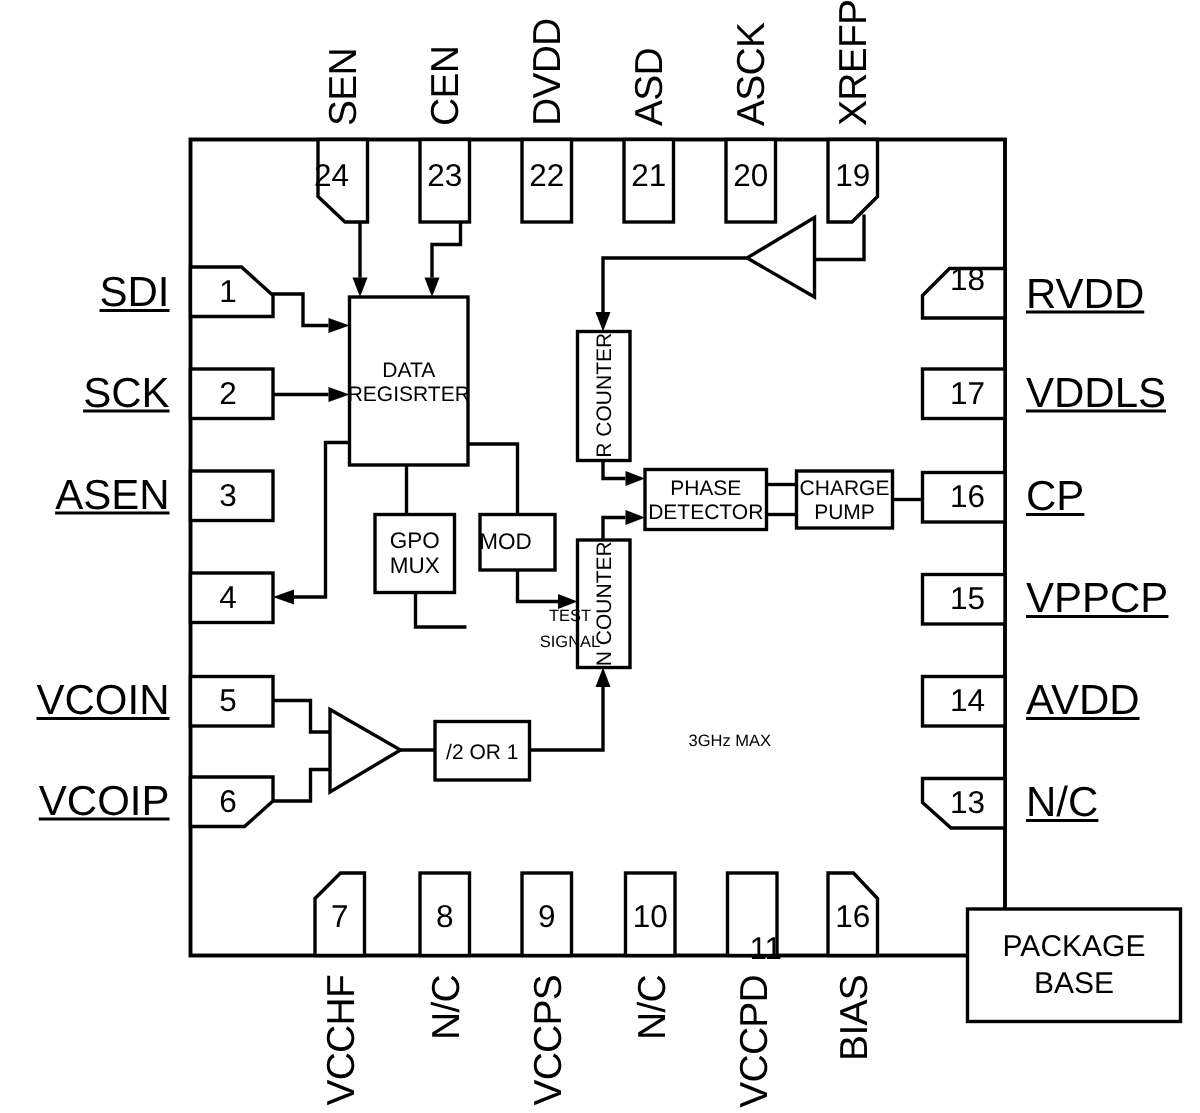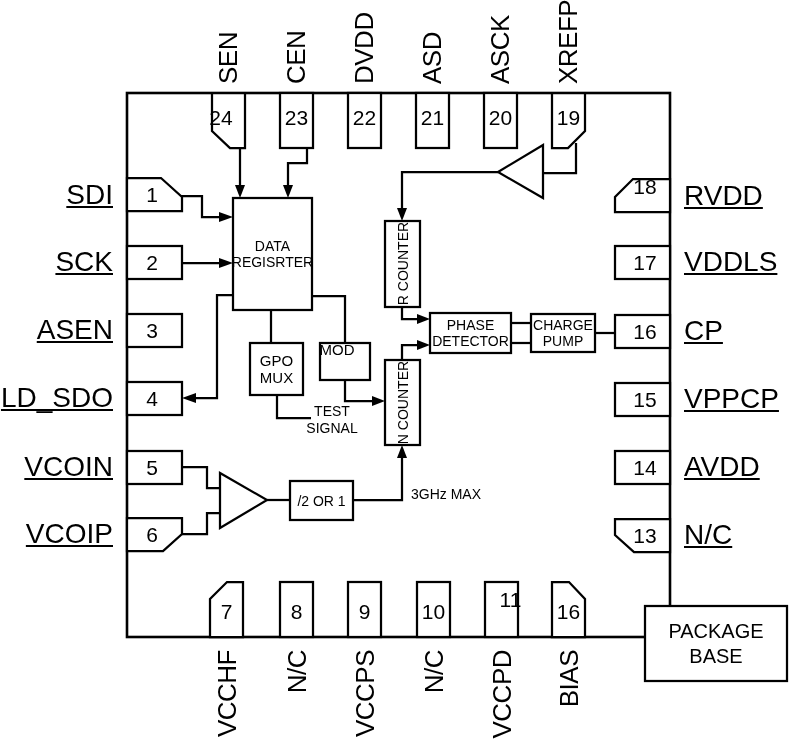--- a/index.html
+++ b/index.html
@@ -15,21 +15,21 @@
           white-space:nowrap;transform-origin:0 0;transform:rotate(-90deg);letter-spacing:-0.5px;}
   .vlabel.vt{text-align:left;}
   .vlabel.vb{text-align:right;}
   .blk{position:absolute;z-index:2;display:flex;flex-direction:column;align-items:center;
        justify-content:center;text-align:center;font-size:14px;line-height:16px;}
   .blk.s15{font-size:15px;line-height:17px;}
   .vblk{position:absolute;z-index:2;height:35px;line-height:35px;width:86px;text-align:center;
         font-size:14px;transform:rotate(-90deg);white-space:nowrap;}
   .pkg{font-size:20px;line-height:25px;}
   .gnd{position:absolute;z-index:2;font-size:20px;text-align:center;}
-  .note{position:absolute;z-index:2;font-size:14px;line-height:17px;}
+  .note{position:absolute;z-index:2;font-size:11px;line-height:17px;margin-left:48px;}
 </style>
 </head>
 <body>
 
 <div class="stage">
 
   <svg width="800" height="742" viewBox="0 0 800 742">
     <g fill="none" stroke="#000" stroke-width="2.25">
 
       <rect x="127" y="93" width="543" height="544" stroke-width="2.6"></rect>
@@ -134,34 +134,33 @@
   <div class="pnum" style="left:620px;top:246px;width:50px;height:33px">17</div>
   <div class="pnum" style="left:620px;top:315px;width:50px;height:33px">16</div>
   <div class="pnum" style="left:620px;top:383px;width:50px;height:33px">15</div>
   <div class="pnum" style="left:620px;top:451px;width:50px;height:33px">14</div>
   <div class="pnum" style="left:620px;top:519px;width:50px;height:33px">13</div>
 
   <div class="pnum" style="left:210px;top:587px;width:33px;height:50px">7</div>
   <div class="pnum" style="left:280px;top:587px;width:33px;height:50px">8</div>
   <div class="pnum" style="left:348px;top:587px;width:33px;height:50px">9</div>
   <div class="pnum" style="left:417px;top:587px;width:33px;height:50px">10</div>
-  <div class="pnum" style="left:485px;top:575px;width:51px;height:50px">11</div>
+  <div class="pnum" style="left:485px;top:608px;width:51px;height:50px">11</div>
   <div class="pnum" style="left:552px;top:587px;width:33px;height:50px">16</div>
 
   <div class="vlabel vt" style="left:213px;top:84px">SEN</div>
   <div class="vlabel vt" style="left:281px;top:84px">CEN</div>
   <div class="vlabel vt" style="left:349px;top:84px">DVDD</div>
   <div class="vlabel vt" style="left:417px;top:84px">ASD</div>
   <div class="vlabel vt" style="left:485px;top:84px">ASCK</div>
   <div class="vlabel vt" style="left:553px;top:84px">XREFP</div>
 
   <div class="hlabel rt" style="top:179px">SDI</div>
   <div class="hlabel rt" style="top:246px">SCK</div>
   <div class="hlabel rt" style="top:314px">ASEN</div>
-  <div class="hlabel rt" style="top:382px">LD_SDO</div>
   <div class="hlabel rt" style="top:451px">VCOIN</div>
   <div class="hlabel rt" style="top:518px">VCOIP</div>
 
   <div class="hlabel lt" style="top:180px">RVDD</div>
   <div class="hlabel lt" style="top:246px">VDDLS</div>
   <div class="hlabel lt" style="top:315px">CP</div>
   <div class="hlabel lt" style="top:383px">VPPCP</div>
   <div class="hlabel lt" style="top:451px">AVDD</div>
   <div class="hlabel lt" style="top:519px">N/C</div>
 
@@ -173,21 +172,21 @@
   <div class="vlabel vb" style="left:554px;top:750px">BIAS</div>
 
   <div class="blk s15" style="left:250px;top:343px;width:53px;height:52px">
     <span>GPO</span>
     <span>MUX</span>
   </div>
   <div class="blk" style="left:233px;top:198px;width:79px;height:112px">
     <span>DATA</span>
     <span>REGISRTER</span>
   </div>
-  <div class="blk s15" style="left:320px;top:331px;width:34px;height:37px">
+  <div class="blk s15" style="left:320px;top:343px;width:34px;height:37px">
     <span>MOD</span>
   </div>
   <div class="vblk" style="left:360px;top:246px">R COUNTER</div>
   <div class="vblk" style="left:360px;top:385px">N COUNTER</div>
   <div class="blk" style="left:430px;top:313px;width:81px;height:40px">
     <span>PHASE</span>
     <span>DETECTOR</span>
   </div>
   <div class="blk" style="left:531px;top:314px;width:64px;height:38px">
     <span>CHARGE</span>

